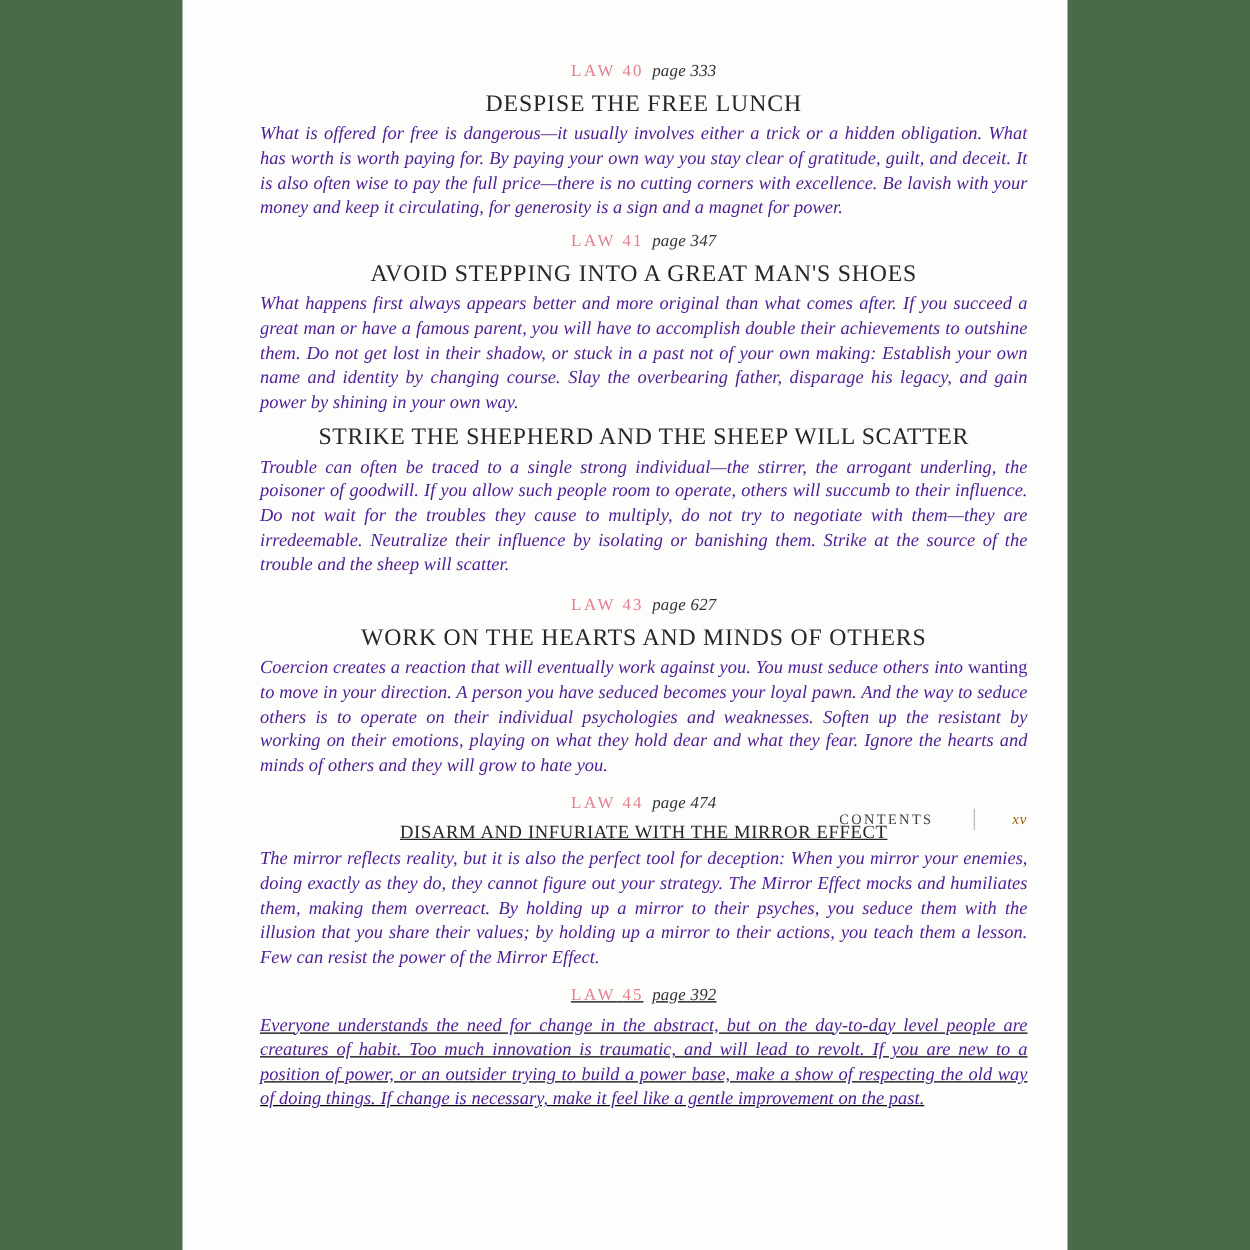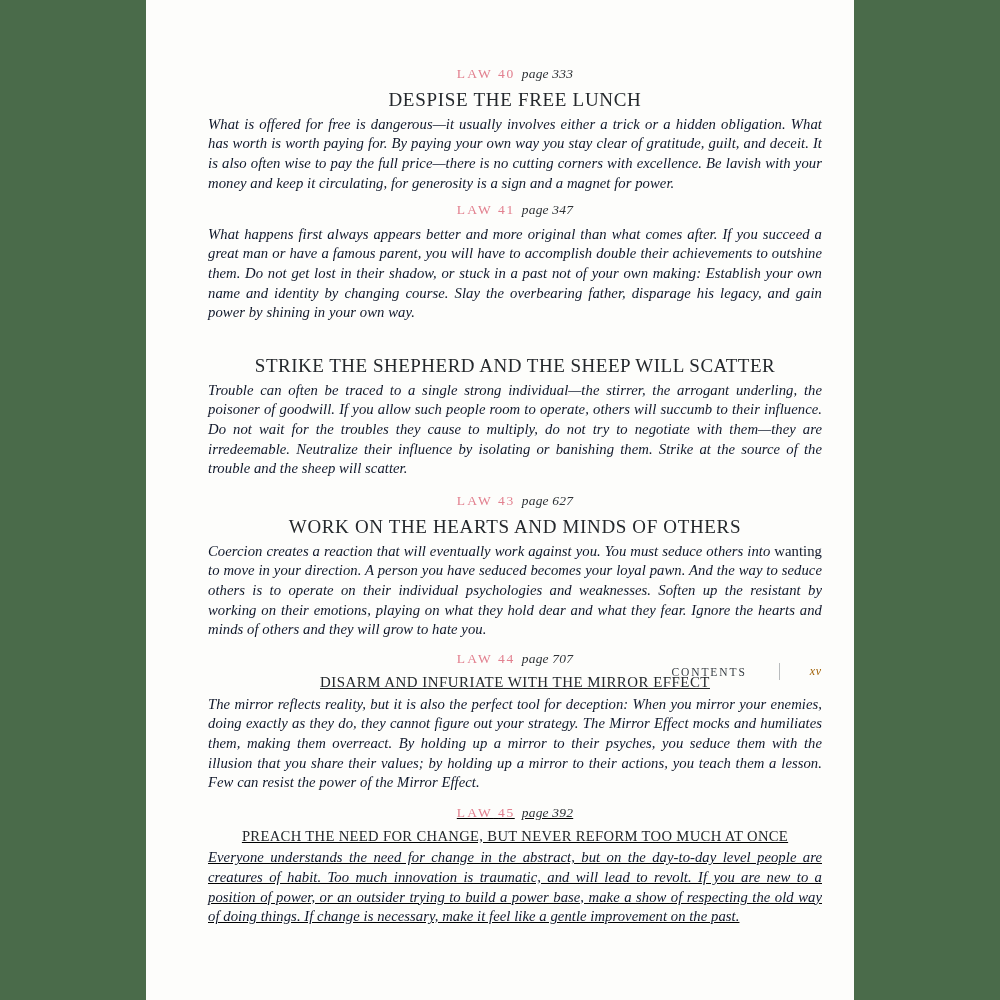--- a/index.html
+++ b/index.html
@@ -18,21 +18,21 @@
     left: 146px;
     top: 0;
     width: 708px;
     height: 1000px;
     background: #fdfdfb;
     box-sizing: border-box;
   }
   #page-inner {
     position: absolute;
     left: 62px;
-    top: 16px;
+    top: 0;
     width: 614px;
     height: 705px;
   }
   .law-entry {
     margin: 0 0 16px 0;
   }
   .law-head {
     text-align: center;
     line-height: 1.1;
     margin: 0 0 7px 0;
@@ -61,21 +61,21 @@
     letter-spacing: 0.65px;
     margin: 0 0 3px 0;
     line-height: 1.2;
     font-weight: normal;
     white-space: nowrap;
   }
   .law-desc {
     font-style: italic;
     font-size: 14.7px;
     line-height: 1.335;
-    color: #0f172a;
+    color: #4c1d95;
     text-align: justify;
     text-justify: inter-word;
     margin: 0;
     letter-spacing: 0.05px;
     hyphens: none;
   }
   .law-desc .roman {
     font-style: normal;
   }
   
@@ -130,49 +130,49 @@
         <span class="law-label"><span class="law-word">LAW</span> <span>40</span></span><span class="law-page">page 333</span>
       </div>
       <div class="law-title">DESPISE THE FREE LUNCH</div>
       <p class="law-desc"><span>What is offered for free is dangerous—it usually involves either a trick or a hidden obligation. What has worth is worth paying for. By paying your own way you stay clear of gratitude, guilt, and deceit. It is also often wise to pay the full price—there is no cutting corners with excellence. Be lavish with your money and keep it circulating, for generosity is a sign and a magnet for power.</span><span class="roman"></span><span></span></p>
     </div>
 
     <div class="law-entry" id="entry-41">
       <div class="law-head">
         <span class="law-label"><span class="law-word">LAW</span> <span>41</span></span><span class="law-page">page 347</span>
       </div>
+      <div class="law-title">AVOID STEPPING INTO A GREAT MAN'S SHOES</div>
       <p class="law-desc"><span>What happens first always appears better and more original than what comes after. If you succeed a great man or have a famous parent, you will have to accomplish double their achievements to outshine them. Do not get lost in their shadow, or stuck in a past not of your own making: Establish your own name and identity by changing course. Slay the overbearing father, disparage his legacy, and gain power by shining in your own way.</span><span class="roman"></span><span></span></p>
     </div>
 
     <div class="law-entry" id="entry-42">
       <div class="law-title">STRIKE THE SHEPHERD AND THE SHEEP WILL SCATTER</div>
       <p class="law-desc"><span>Trouble can often be traced to a single strong individual—the stirrer, the arrogant underling, the poisoner of goodwill. If you allow such people room to operate, others will succumb to their influence. Do not wait for the troubles they cause to multiply, do not try to negotiate with them—they are irredeemable. Neutralize their influence by isolating or banishing them. Strike at the source of the trouble and the sheep will scatter.</span><span class="roman"></span><span></span></p>
     </div>
 
     <div class="law-entry" id="entry-43">
       <div class="law-head">
         <span class="law-label"><span class="law-word">LAW</span> <span>43</span></span><span class="law-page">page 627</span>
       </div>
       <div class="law-title">WORK ON THE HEARTS AND MINDS OF OTHERS</div>
       <p class="law-desc"><span>Coercion creates a reaction that will eventually work against you. You must seduce others into </span><span class="roman">wanting</span><span> to move in your direction. A person you have seduced becomes your loyal pawn. And the way to seduce others is to operate on their individual psychologies and weaknesses. Soften up the resistant by working on their emotions, playing on what they hold dear and what they fear. Ignore the hearts and minds of others and they will grow to hate you.</span></p>
     </div>
 
     <div class="law-entry" id="entry-44">
       <div class="law-head">
-        <span class="law-label"><span class="law-word">LAW</span> <span>44</span></span><span class="law-page">page 707</span>
+        <span class="law-label"><span class="law-word">LAW</span> <span>44</span></span><span class="law-page">page 474</span>
       </div>
       <div class="law-title">DISARM AND INFURIATE WITH THE MIRROR EFFECT</div>
       <p class="law-desc"><span>The mirror reflects reality, but it is also the perfect tool for deception: When you mirror your enemies, doing exactly as they do, they cannot figure out your strategy. The Mirror Effect mocks and humiliates them, making them overreact. By holding up a mirror to their psyches, you seduce them with the illusion that you share their values; by holding up a mirror to their actions, you teach them a lesson. Few can resist the power of the Mirror Effect.</span><span class="roman"></span><span></span></p>
     </div>
 
     <div class="law-entry" id="entry-45">
       <div class="law-head">
         <span class="law-label"><span class="law-word">LAW</span> <span>45</span></span><span class="law-page">page 392</span>
       </div>
-      <div class="law-title">PREACH THE NEED FOR CHANGE, BUT NEVER REFORM TOO MUCH AT ONCE</div>
       <p class="law-desc"><span>Everyone understands the need for change in the abstract, but on the day-to-day level people are creatures of habit. Too much innovation is traumatic, and will lead to revolt. If you are new to a position of power, or an outsider trying to build a power base, make a show of respecting the old way of doing things. If change is necessary, make it feel like a gentle improvement on the past.</span><span class="roman"></span><span></span></p>
     </div>
 
     <div id="footer">
       <span class="footer-label">CONTENTS</span>
       <span class="footer-rule"></span>
       <span class="footer-folio">xv</span>
     </div>
 
   </div>

